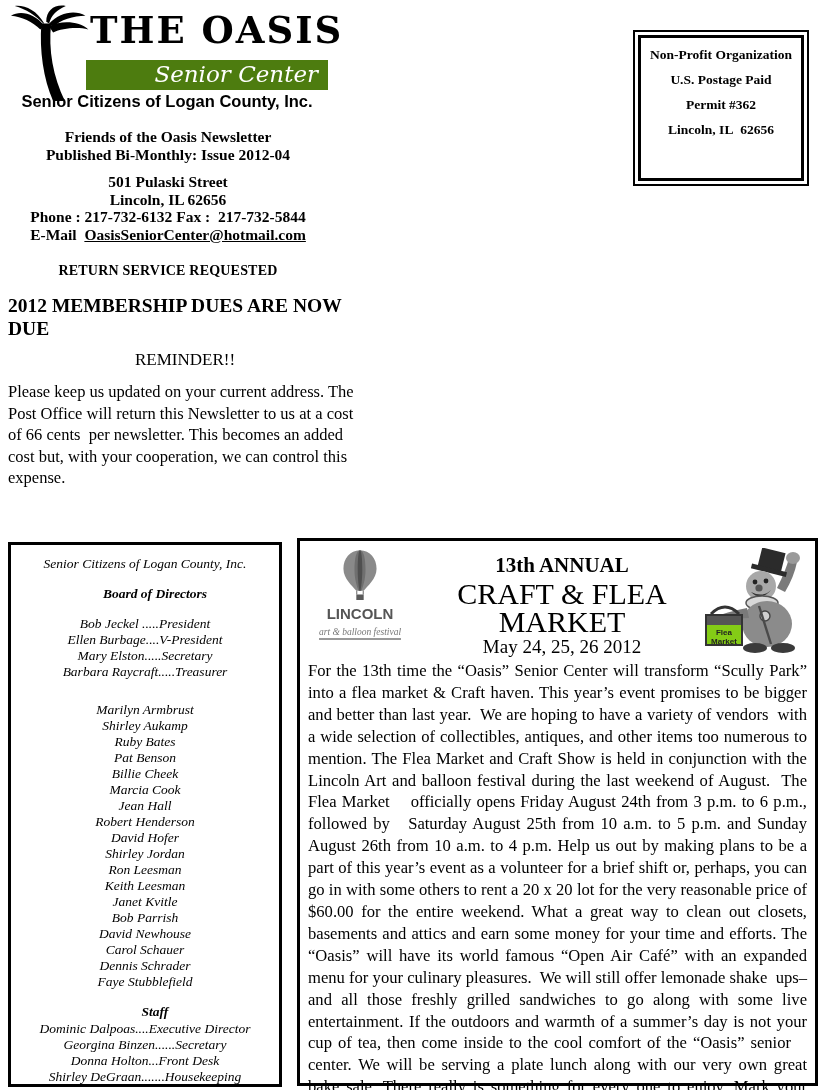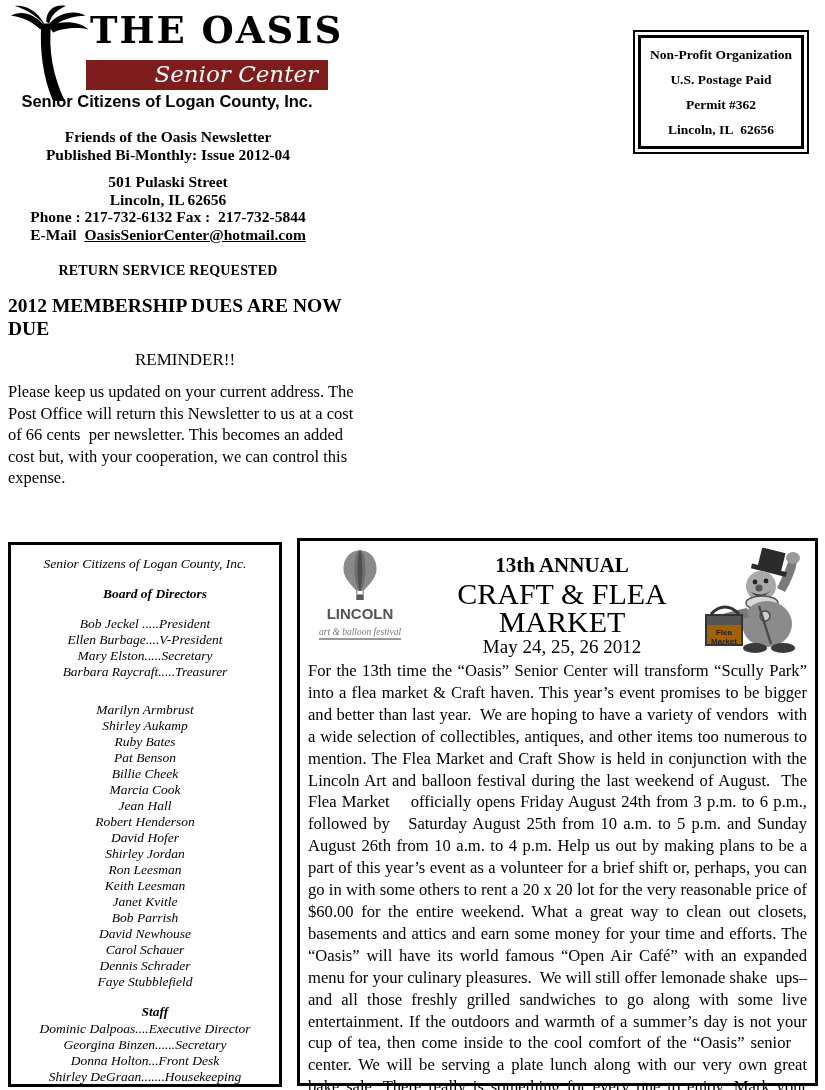--- a/index.html
+++ b/index.html
@@ -12,31 +12,31 @@
   
   .logo-block { position:absolute; left:8px; top:4px; width:318px; height:108px; }
   .palm { position:absolute; left:0; top:0; width:100px; height:98px; }
   .logo-title {
     position:absolute; left:82px; top:8px; width:238px; text-align:center;
     font-family:"DejaVu Serif", serif; font-weight:bold; font-size:37px;
     letter-spacing:2px; line-height:1; white-space:nowrap;
   }
   .logo-banner {
     position:absolute; left:78px; top:56px; width:242px; height:30px;
-    background:#7f1d1d; color:#fff; text-align:right; padding-right:10px;
+    background:#4d7c0f; color:#fff; text-align:right; padding-right:10px;
     font-family:"DejaVu Serif", serif; font-style:italic; font-size:23px; line-height:28px;
   }
   .logo-tagline {
     position:absolute; left:0; top:88px; width:318px; text-align:center;
     font-family:"Liberation Sans", sans-serif; font-weight:bold; font-size:16.5px;
     white-space:nowrap;
   }
   
   .permit-box {
-    position:absolute; left:633px; top:30px; width:176px; height:124px;
+    position:absolute; left:633px; top:30px; width:176px; height:156px;
     border:2px solid #000; padding:3px;
   }
   .permit-inner {
     width:100%; height:100%; border:3px solid #000;
     text-align:center; padding-top:9px;
   }
   .permit-inner > div { font-weight:bold; font-size:13.5px; margin-bottom:9px; }
   
   .masthead {
     position:absolute; left:0; top:128px; width:336px; text-align:center;
@@ -75,21 +75,21 @@
   .balloon-name { font-family:"Liberation Sans", sans-serif; font-weight:bold; font-size:15px; color:#555; line-height:15px; }
   .balloon-sub { font-size:9.5px; font-style:italic; color:#777; border-bottom:2px solid #999; display:inline-block; padding-bottom:1px; }
   .event-titles { position:absolute; left:104px; top:4px; width:300px; text-align:center; }
   .event-title1 { font-weight:bold; font-size:21px; line-height:30px; }
   .event-title2 { font-weight:normal; font-size:30px; line-height:28px; }
   .event-dates { font-size:19px; line-height:22px; }
   .clown { position:absolute; right:0; top:2px; width:108px; height:106px; }
   .clown svg { width:100%; height:100%; }
   .flea-sign {
     position:absolute; left:6px; bottom:8px; width:38px; height:32px;
-    background:#a16207; border:2px solid #333;
+    background:#84cc16; border:2px solid #333;
     font-family:"Liberation Sans", sans-serif; font-weight:bold; font-size:8px;
     line-height:9px; text-align:center; color:#222; padding-top:12px;
   }
   .flea-sign::before { content:""; position:absolute; left:0; top:0; width:100%; height:9px; background:#555; }
   .event-body {
     margin-top:6px; text-align:justify; font-size:16.6px; line-height:21.9px;
   }
 </style>
 </head>
 <body>

